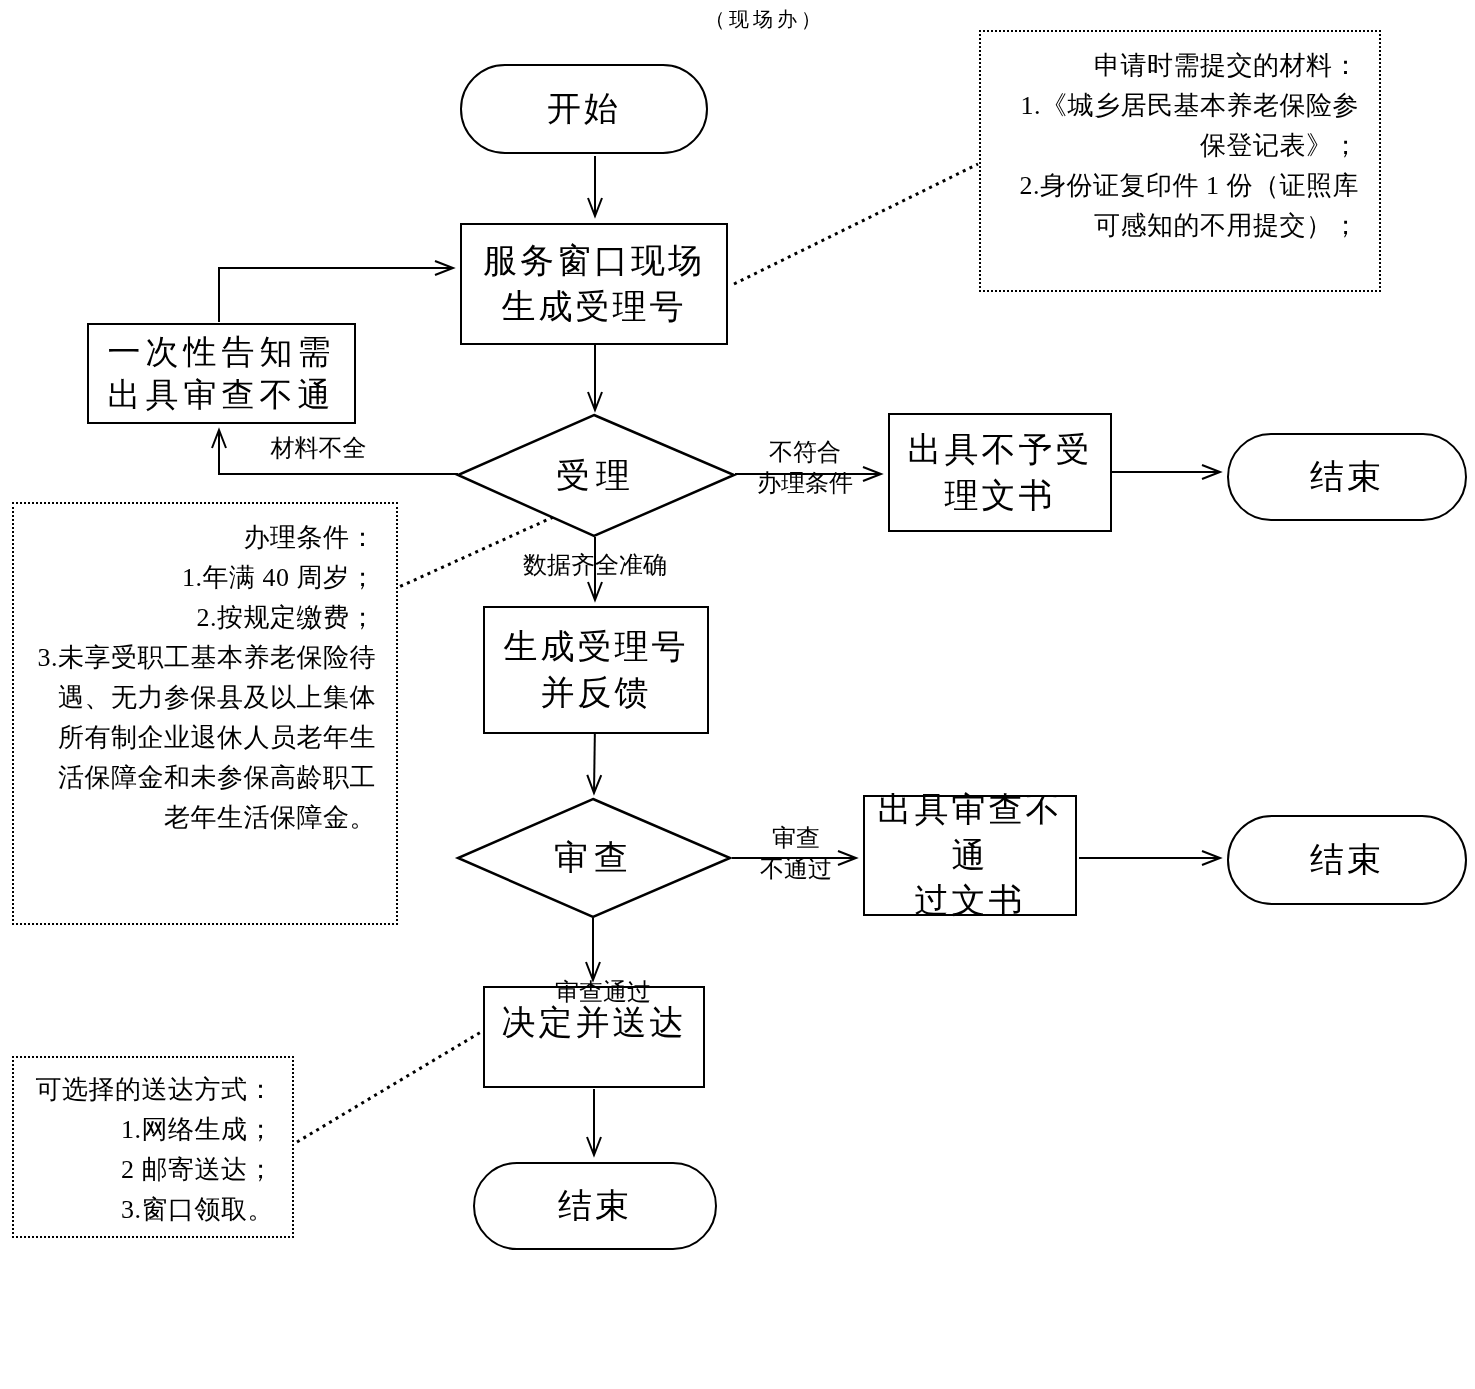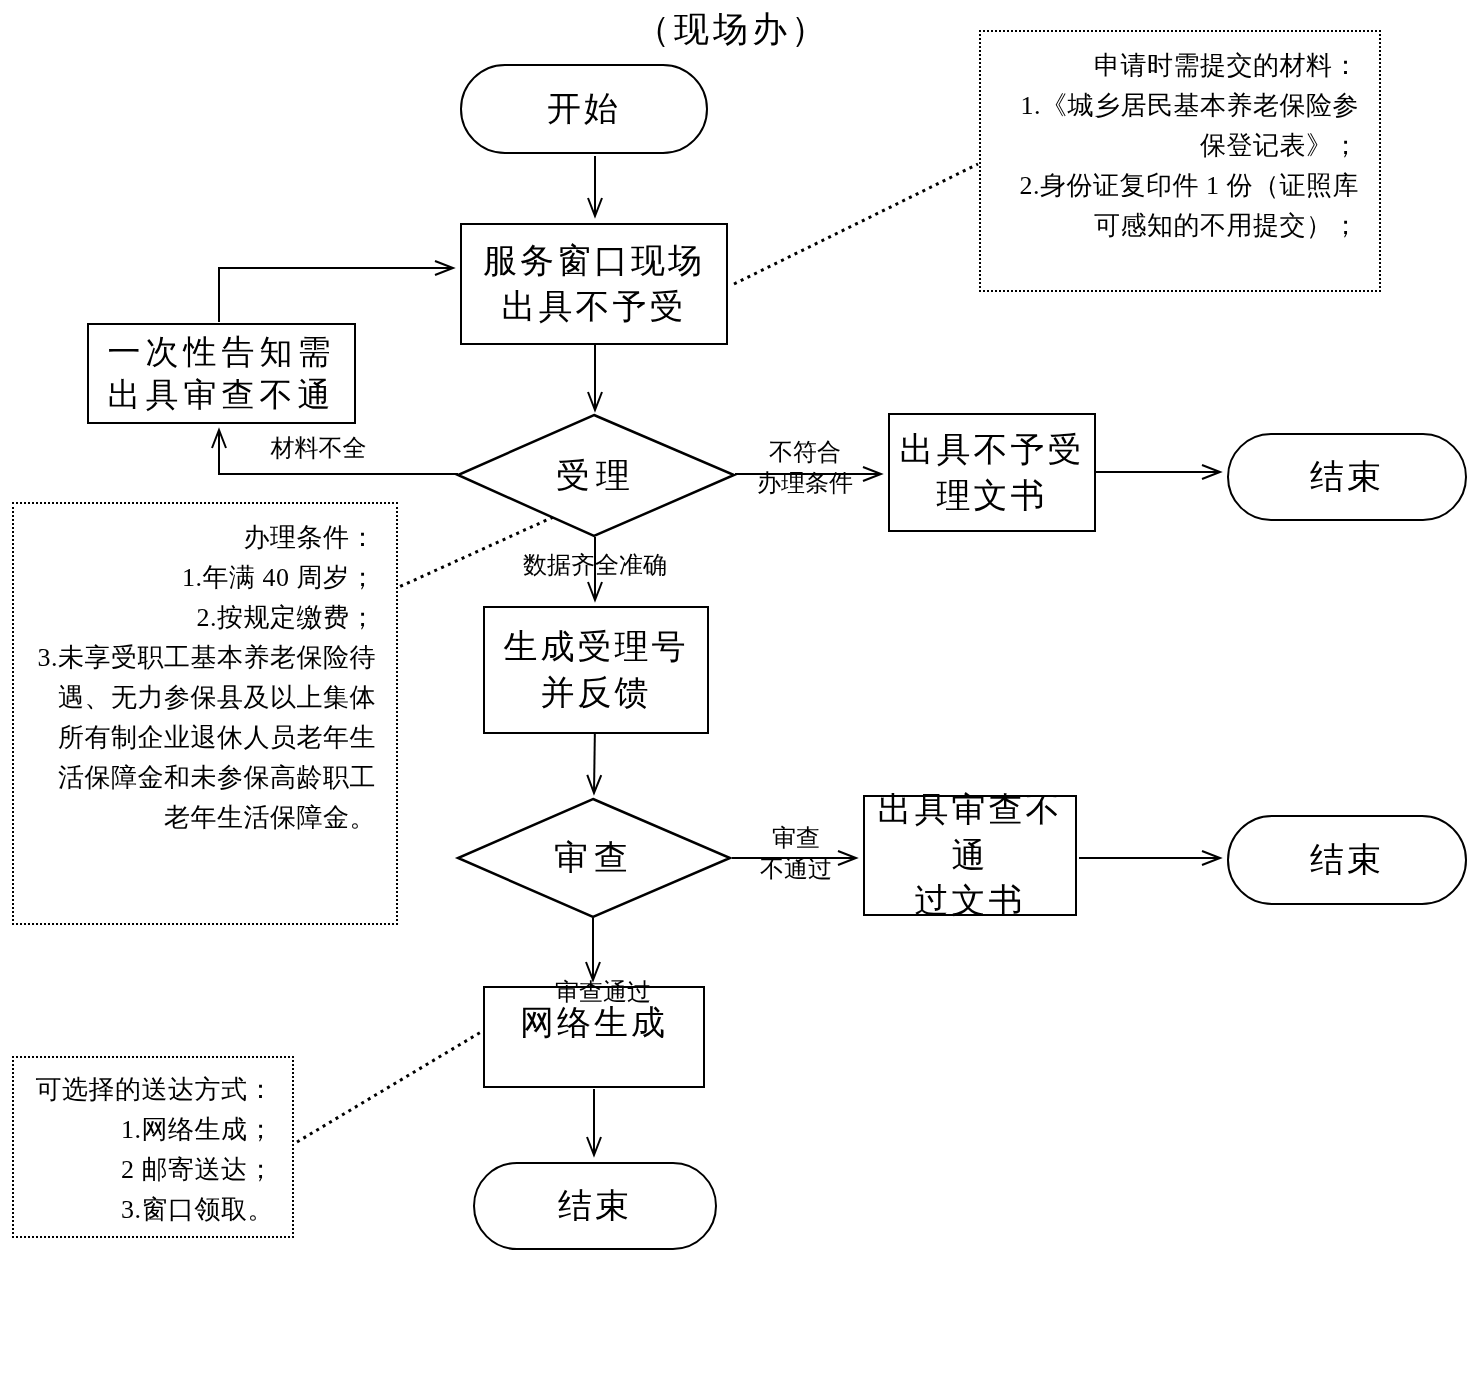--- a/index.html
+++ b/index.html
@@ -4,21 +4,21 @@
 <style>
   html,body { margin:0; padding:0; background:#ffffff; }
   .canvas {
     position:relative; width:1475px; height:1389px; background:#ffffff;
     font-family:"Liberation Serif", serif; color:#000;
     overflow:hidden;
   }
   svg.wires { position:absolute; left:0; top:0; z-index:1; }
   .page-title {
     position:absolute; left:635px; top:6px; width:260px;
-    font-size:35px; letter-spacing:4px; z-index:3;
+    font-size:20px; letter-spacing:4px; text-align:center; z-index:3;
   }
   .node {
     position:absolute; box-sizing:border-box; border:2.5px solid #000; background:#fff;
     display:flex; align-items:center; justify-content:center; text-align:center;
     font-size:34px; letter-spacing:3px; line-height:1.34; white-space:pre-line; z-index:2;
   }
   .stadium { border-radius:48px; }
   .top-text { align-items:flex-start; padding-top:12px; }
   .dlabel {
     position:absolute; display:flex; align-items:center; justify-content:center;
@@ -65,43 +65,43 @@
 
     <polygon points="594,415 734,475 594,536 458,475" fill="#fff" stroke="#000" stroke-width="2.5"></polygon>
     <polygon points="593,799 730,858 593,917 458,858" fill="#fff" stroke="#000" stroke-width="2.5"></polygon>
   </svg>
 
   <div class="page-title">（现场办）</div>
 
   <div class="node stadium" style="left:460px; top:64px; width:248px; height:90px;">开始</div>
 
   <div class="node" style="left:460px; top:223px; width:268px; height:122px;">服务窗口现场
-出具不予受</div>
+生成受理号</div>
 
   <div class="node" style="left:87px; top:323px; width:269px; height:101px; font-size:33px; letter-spacing:5px; line-height:1.3;">一次性告知需
 出具审查不通</div>
 
   <div class="dlabel" style="left:458px; top:415px; width:276px; height:121px;">受理</div>
 
-  <div class="node" style="left:888px; top:413px; width:208px; height:119px;">出具不予受
+  <div class="node" style="left:888px; top:413px; width:224px; height:119px;">出具不予受
 理文书</div>
 
   <div class="node stadium" style="left:1227px; top:433px; width:240px; height:88px;">结束</div>
 
   <div class="node" style="left:483px; top:606px; width:226px; height:128px;">生成受理号
 并反馈</div>
 
   <div class="dlabel" style="left:458px; top:799px; width:272px; height:118px;">审查</div>
 
   <div class="node" style="left:863px; top:795px; width:214px; height:121px;">出具审查不通
 过文书</div>
 
   <div class="node stadium" style="left:1227px; top:815px; width:240px; height:90px;">结束</div>
 
-  <div class="node top-text" style="left:483px; top:986px; width:222px; height:102px;">网络生成</div>
+  <div class="node top-text" style="left:483px; top:986px; width:222px; height:102px;">决定并送达</div>
 
   <div class="node stadium" style="left:473px; top:1162px; width:244px; height:88px;">结束</div>
 
   <div class="note" style="left:979px; top:30px; width:402px; height:262px;">申请时需提交的材料：
 1.《城乡居民基本养老保险参保登记表》；
 2.身份证复印件 1 份（证照库可感知的不用提交）；</div>
 
   <div class="note" style="left:12px; top:502px; width:386px; height:423px;">办理条件：
 1.年满 40 周岁；
 2.按规定缴费；

